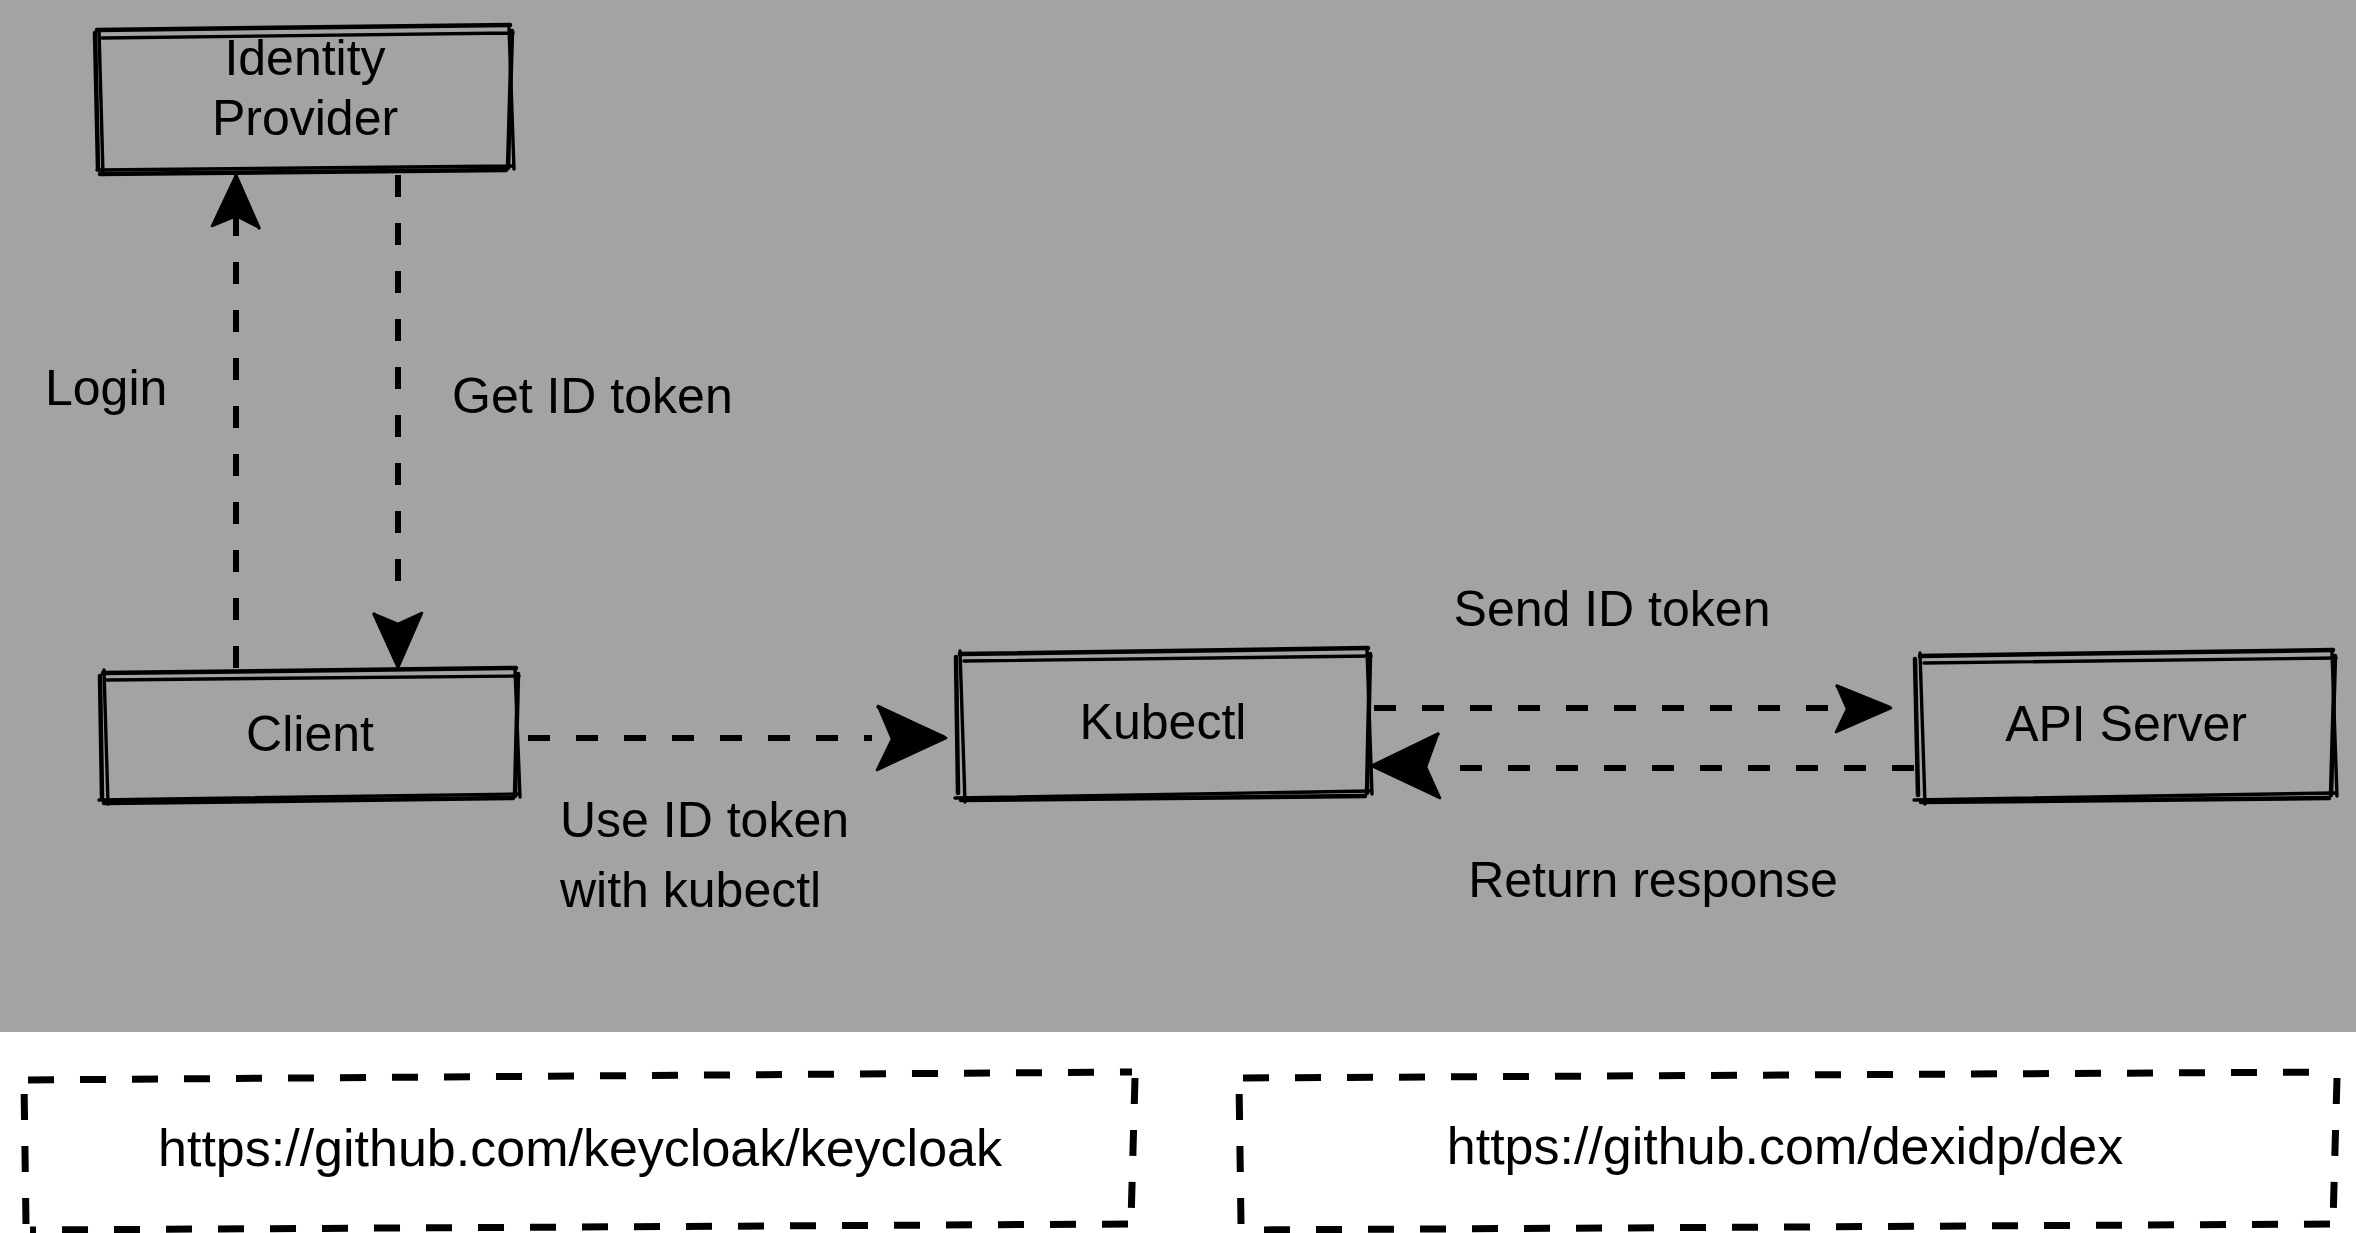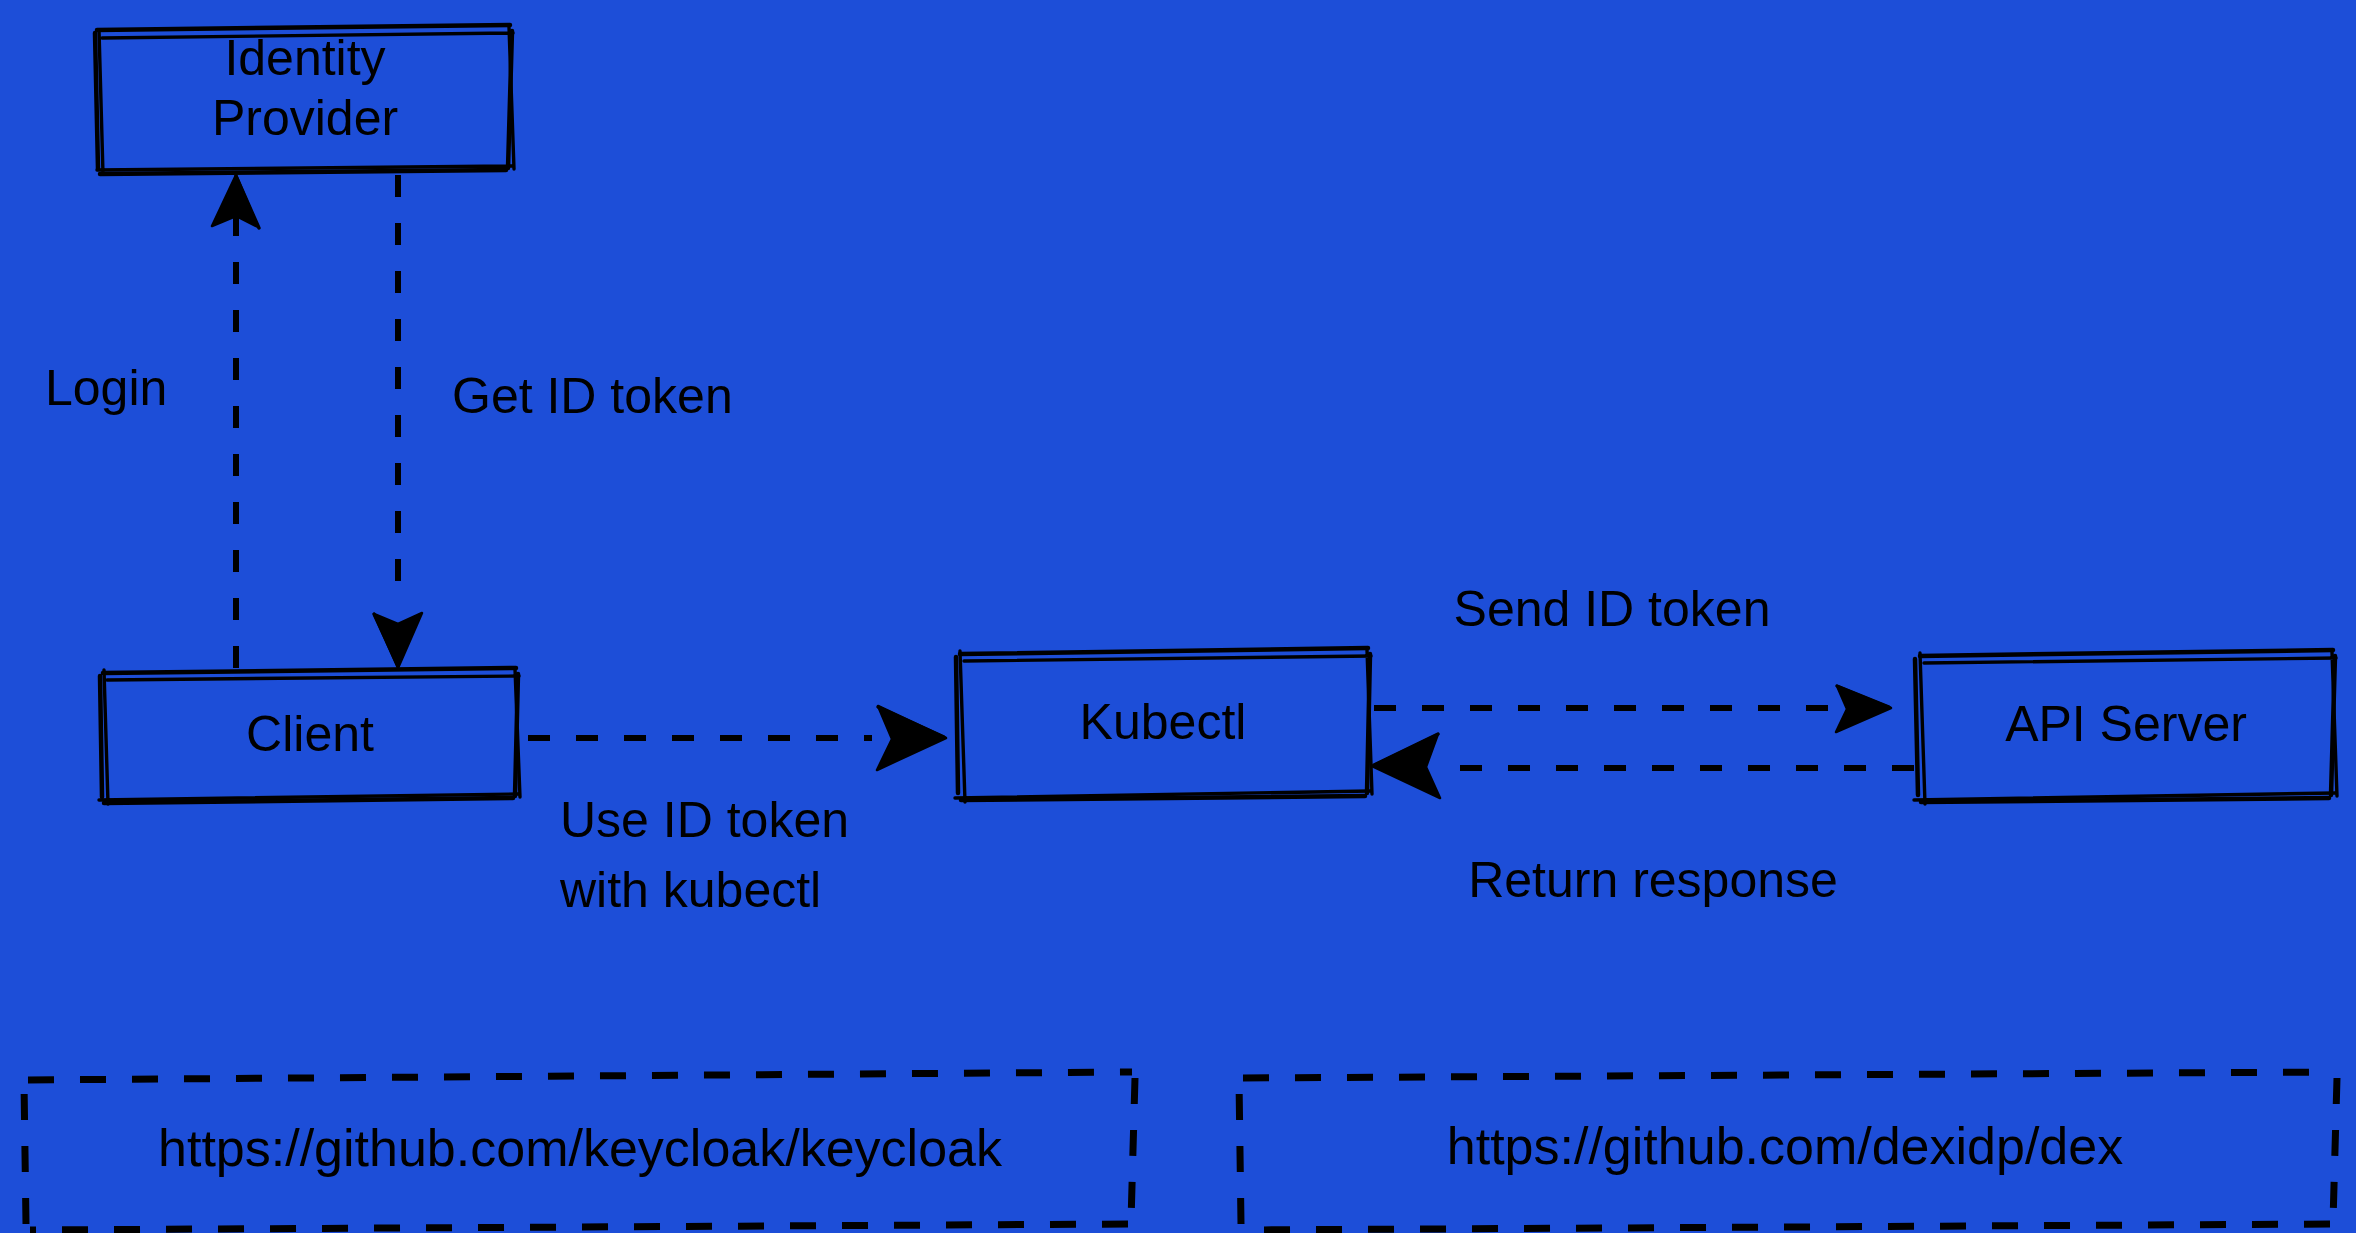--- a/index.html
+++ b/index.html
@@ -10,22 +10,22 @@
   }
   body {
     width: 2356px;
     height: 1233px;
     overflow: hidden;
     font-family: "Liberation Sans", sans-serif;
   }
   #diagram-root {
     position: relative;
     width: 2356px;
-    height: 1233px;
-    background: #1d4ed8;
+    height: 1032px;
+    background: #a3a3a3;
     text-align: right;
   }
   svg#diagram-canvas {
     position: absolute;
     top: 0;
     left: 0;
     width: 2356px;
     height: 1233px;
     display: block;
   }

